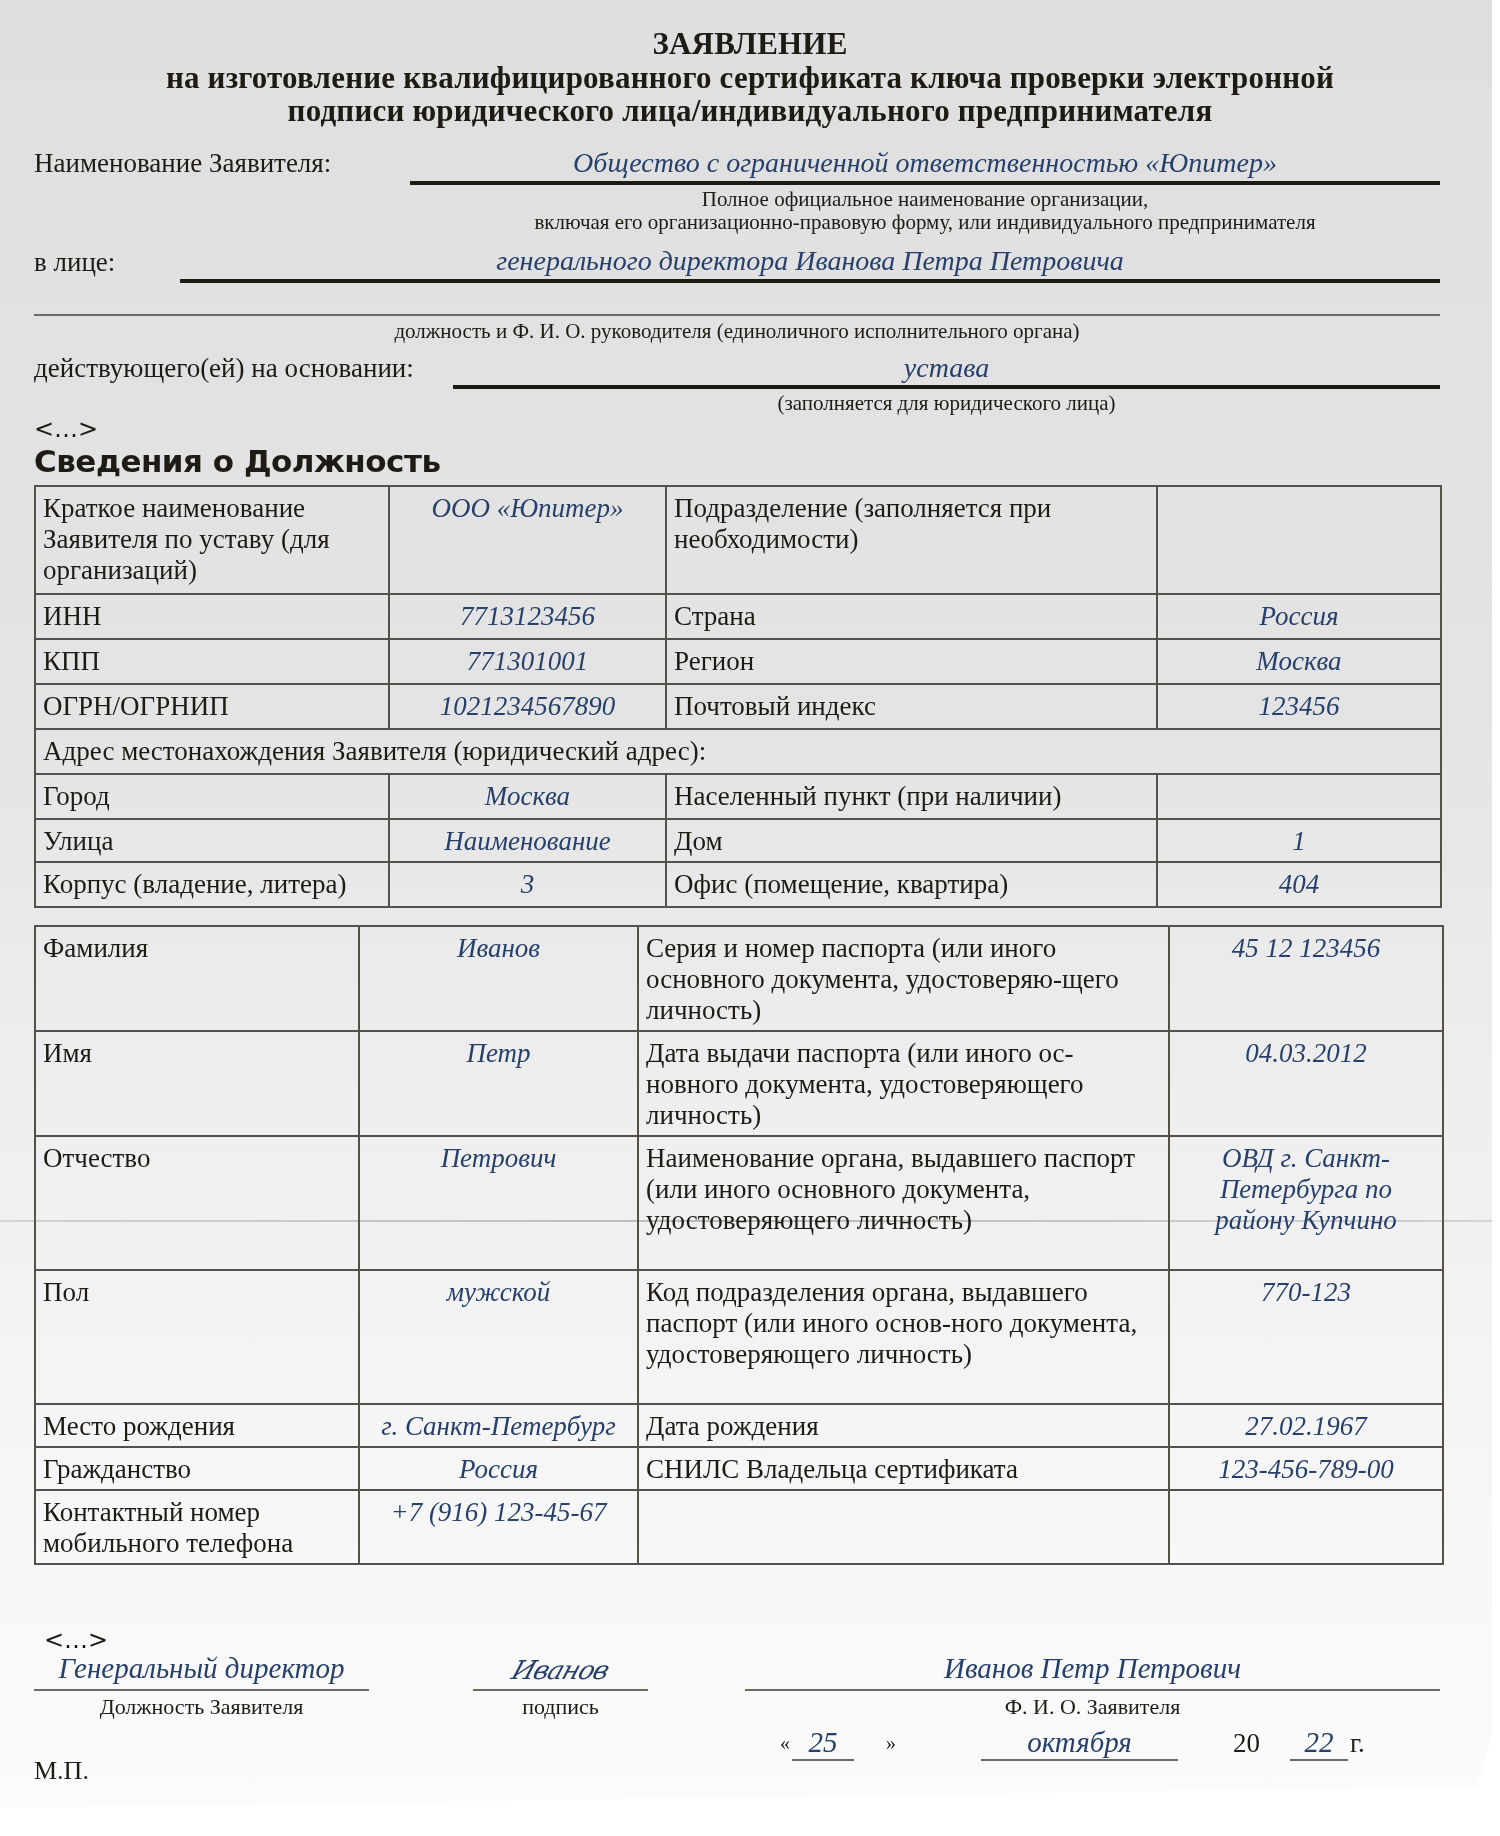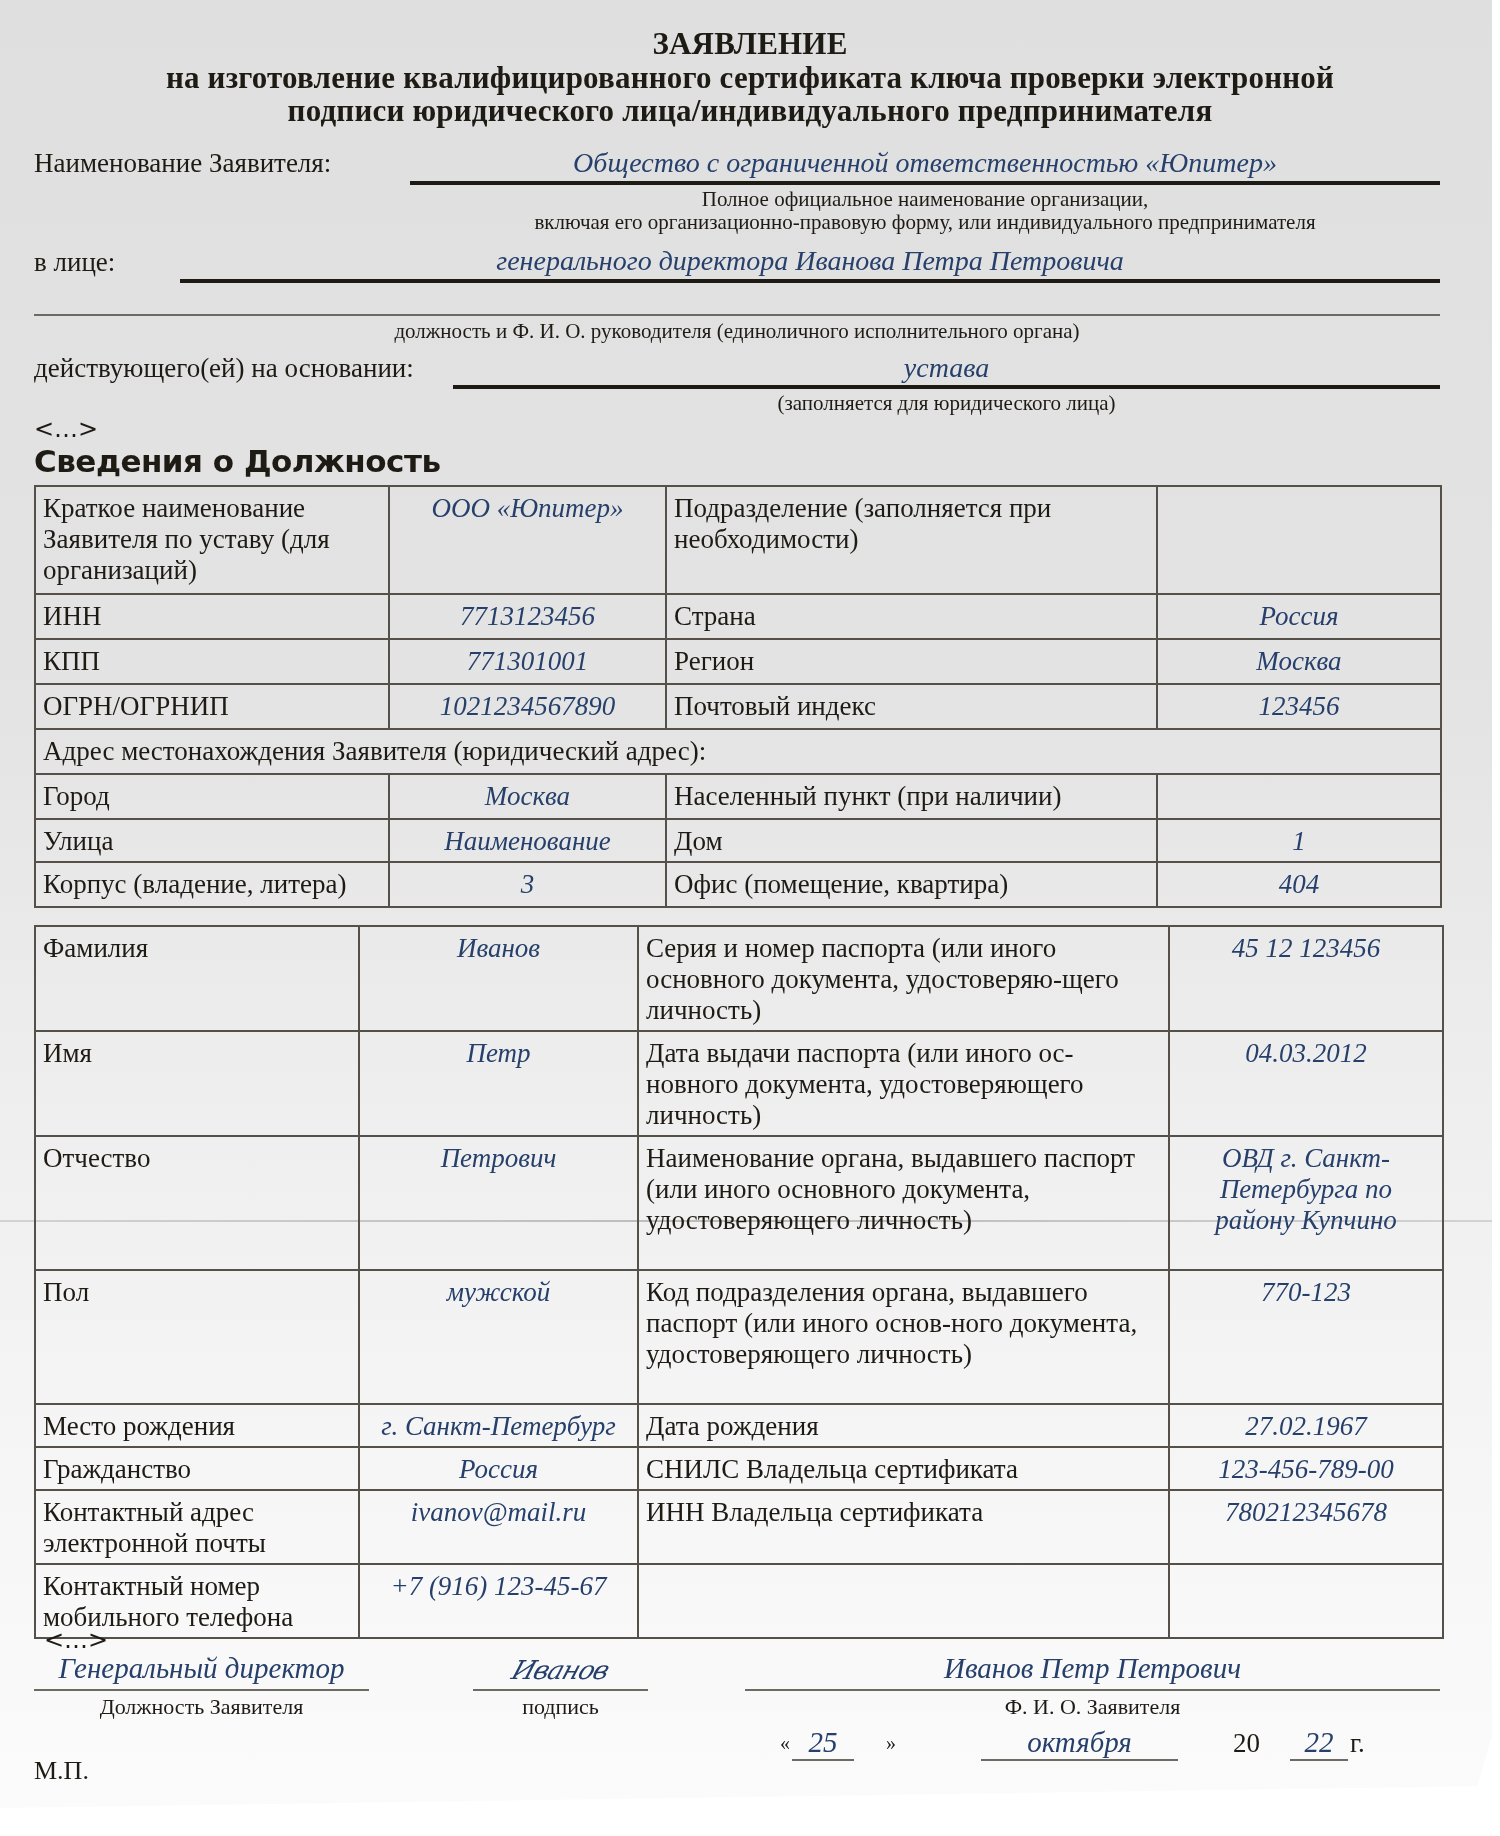--- a/index.html
+++ b/index.html
@@ -165,26 +165,20 @@
       <td class="lab">Дата рождения</td>
       <td class="val">27.02.1967</td>
     </tr>
     <tr style="height:40px;">
       <td class="lab">Гражданство</td>
       <td class="val">Россия</td>
       <td class="lab">СНИЛС Владельца сертификата</td>
       <td class="val">123-456-789-00</td>
     </tr>
     <tr style="height:71px;">
-      <td class="lab">Контактный адрес электронной почты</td>
-      <td class="val">ivanov@mail.ru</td>
-      <td class="lab">ИНН Владельца сертификата</td>
-      <td class="val">780212345678</td>
-    </tr>
-    <tr style="height:71px;">
       <td class="lab">Контактный номер мобильного телефона</td>
       <td class="val">+7 (916) 123-45-67</td>
       <td class="lab"></td>
       <td class="val"></td>
     </tr>
   </tbody>
 </table>
 
 <div class="abs" style="left:44px; top:1626px; font-size:24px; font-family:'DejaVu Sans', sans-serif;">&lt;…&gt;</div>
 

